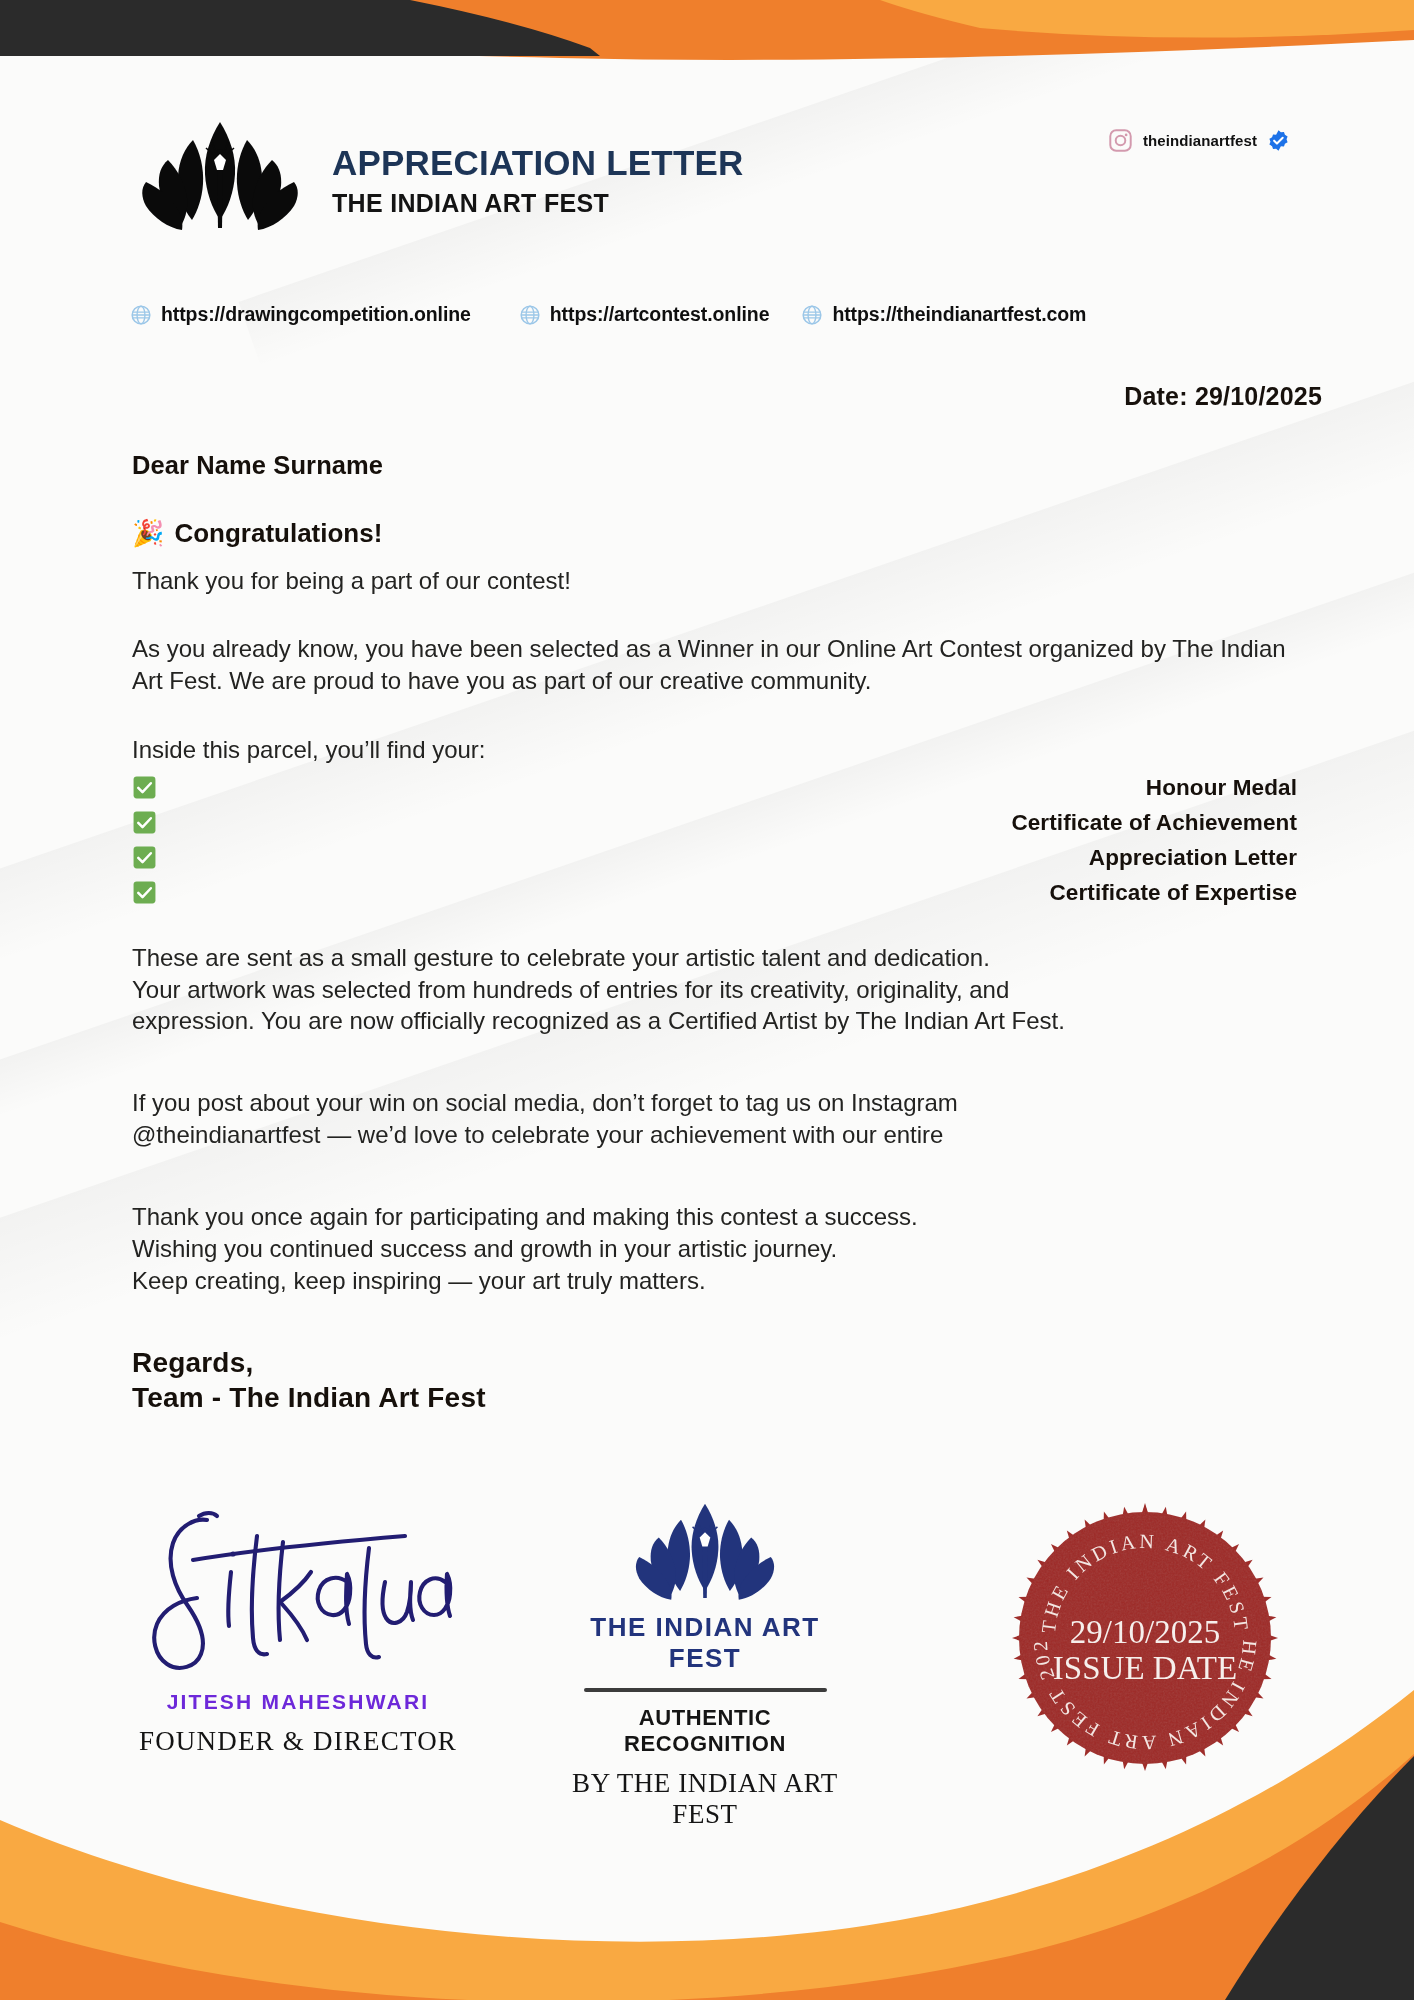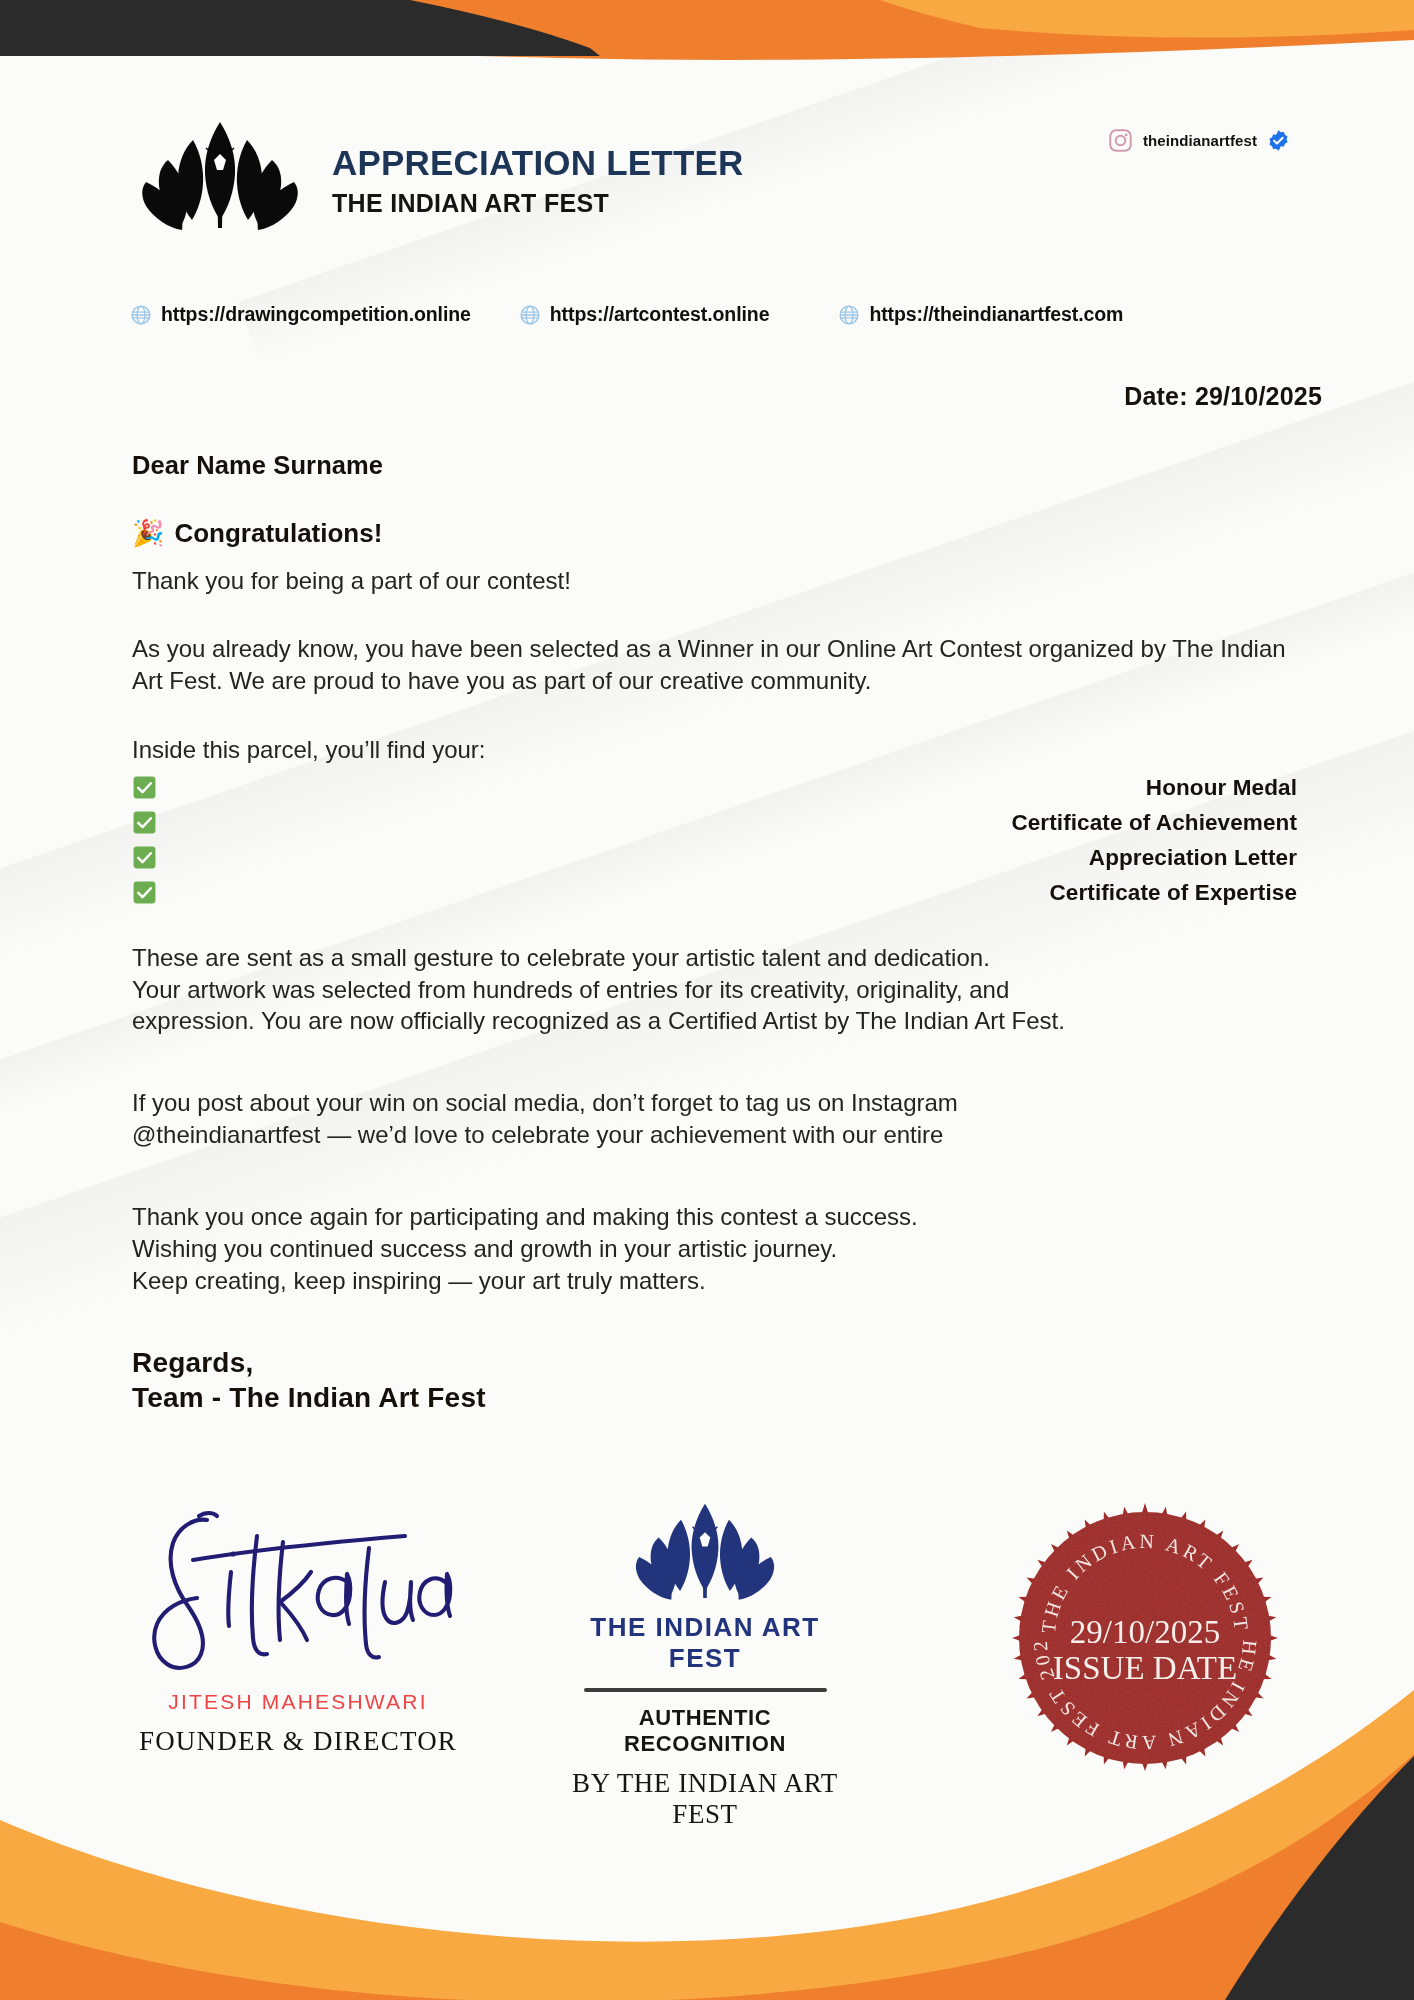--- a/index.html
+++ b/index.html
@@ -115,21 +115,21 @@
     gap: 9px;
     white-space: nowrap;
   }
   .link-text {
     font-size: 19.5px;
     font-weight: bold;
     color: #0f0f0f;
     letter-spacing: -0.1px;
   }
   #link-0 { margin-right: 48px; }
-  #link-1 { margin-right: 69px; }
+  #link-1 { margin-right: 32px; }
 
   
   #date-line {
     position: absolute;
     right: 130px; top: 374px;
     font-size: 25px;
     font-weight: bold;
     color: #17110c;
     letter-spacing: 0.2px;
   }
@@ -204,23 +204,23 @@
   #sig-col {
     position: absolute;
     left: 118px; top: 0;
     width: 360px;
     text-align: center;
   }
   #signature-mark { display: block; margin: 0 auto; }
   #signer-name {
     margin-top: 2px;
     font-size: 21px;
-    font-weight: normal;
+    font-weight: bold;
     letter-spacing: 2.2px;
-    color: #ef4444;
+    color: #6d28d9;
   }
   #signer-role {
     margin-top: 12px;
     font-size: 27px;
     letter-spacing: 1.2px;
     color: #141414;
     font-family: "Liberation Serif", serif;
   }
 
   #seal-col {

